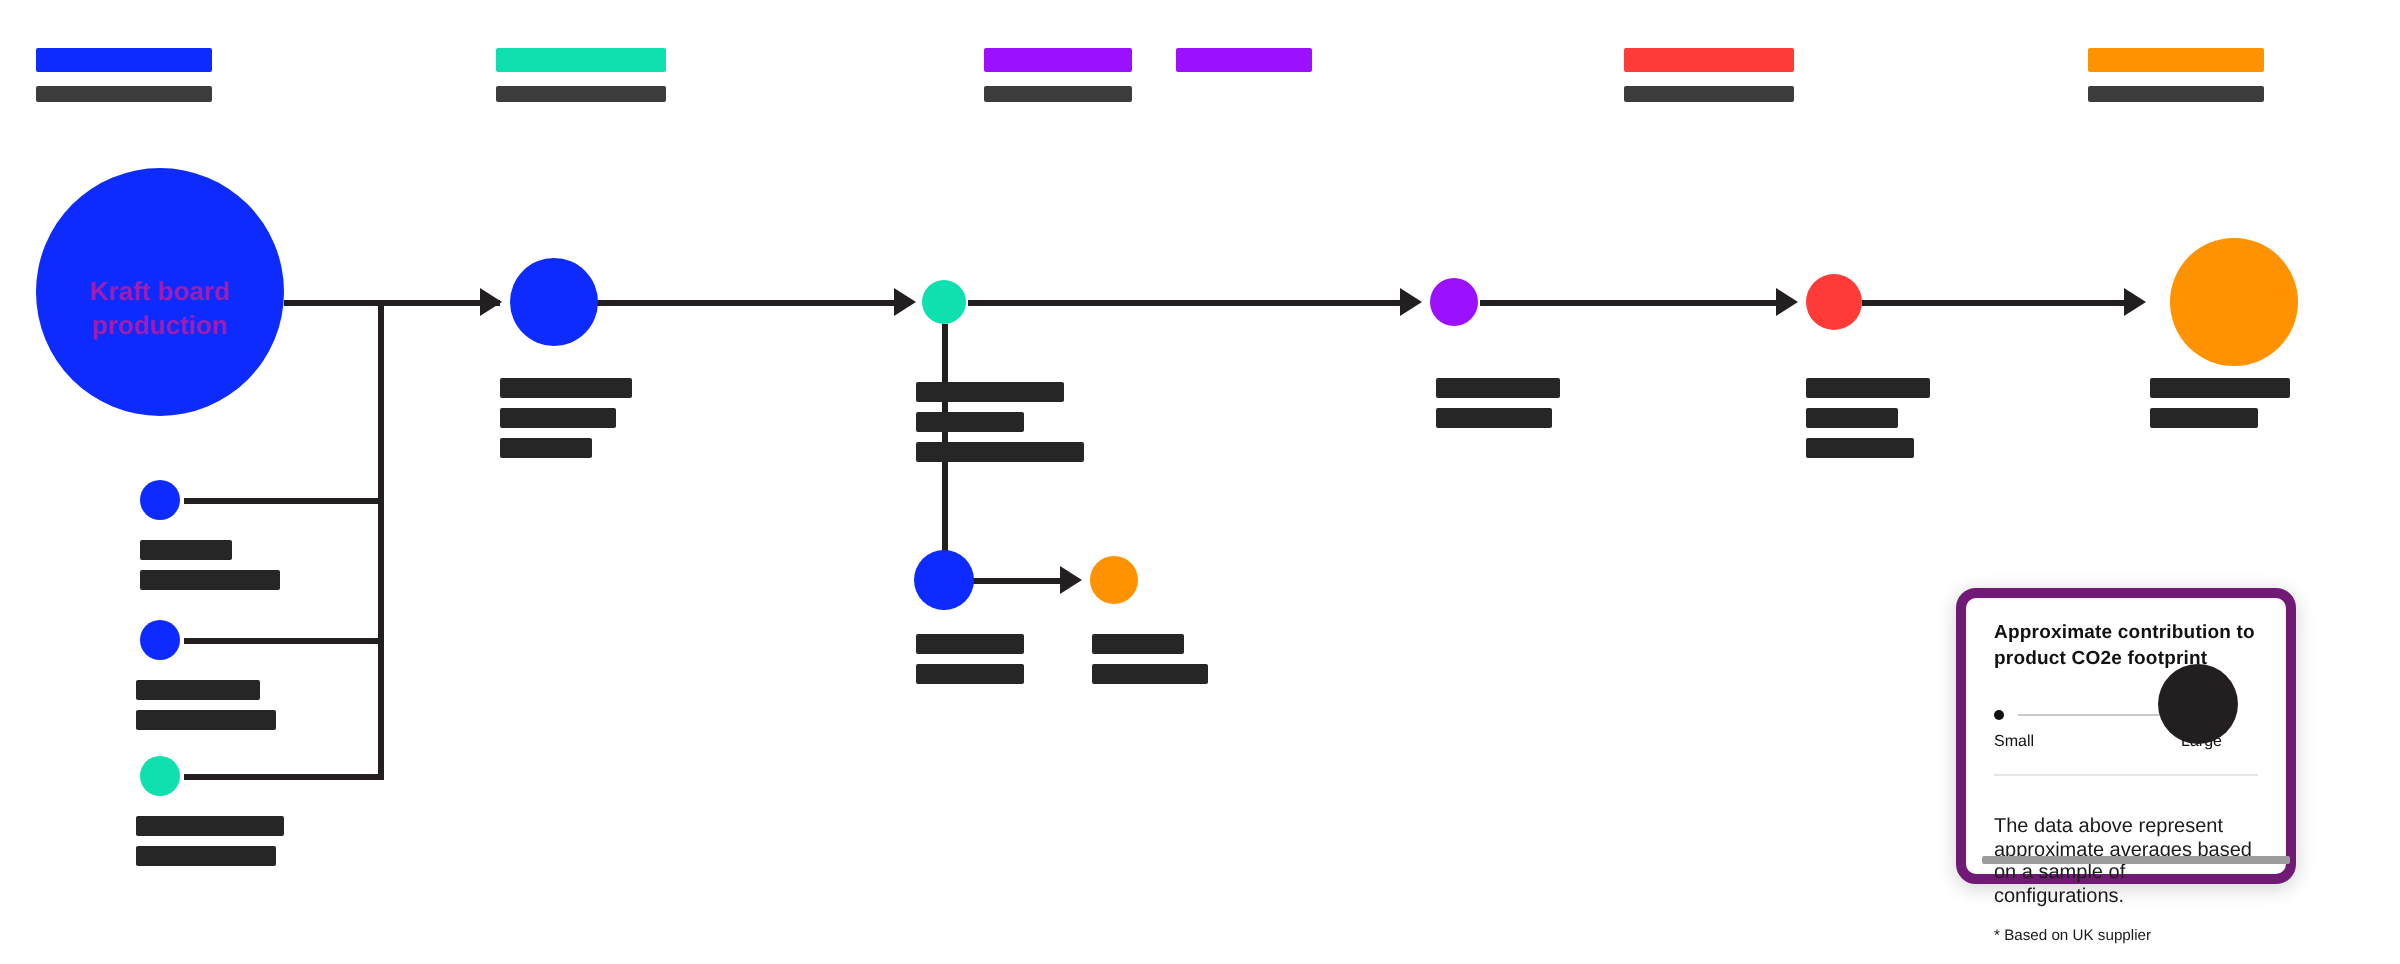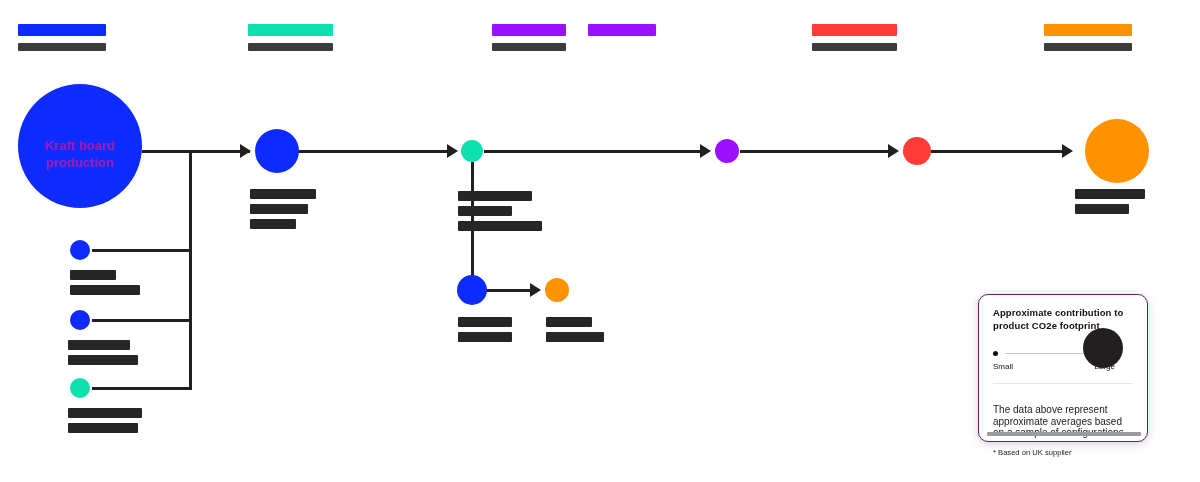--- a/index.html
+++ b/index.html
@@ -74,21 +74,21 @@
   .hero-text {
     position: absolute; width: 140px; text-align: center;
     color: #a21caf; font-size: 13px; font-weight: 700; line-height: 17px;
   }
 
   
   #legend {
     position: absolute; left: 978px; top: 294px;
     width: 170px; height: 148px;
     background: #ffffff; border-radius: 10px;
-    border: 1px solid #701a75;
+    border: 5px solid #701a75;
     box-shadow: 0 2px 10px rgba(0,0,0,.18);
     padding: 12px 14px 0 14px;
   }
   #legend h4 {
     font-size: 9.5px; font-weight: 700; line-height: 12.5px;
     color: #111; letter-spacing: .1px;
   }
   .scale-row {
     position: relative; margin-top: 16px; height: 10px;
   }
@@ -233,22 +233,31 @@
     <span class="l-54">wastage</span>
   </div>
 
   <div class="node" style="left:545px; top:278px; width:24px; height:24px; background:#FF9200;"></div>
   <div class="node-label" style="left:546px; top:314px;">
     <span class="l-46">Waste</span>
     <span class="l-58">handling</span>
   </div>
 
   <div class="node" style="left:715px; top:139px; width:24px; height:24px; background:#9B10FF;"></div>
+  <div class="node-label" style="left:718px; top:186px;">
+    <span class="l-62">Secondary</span>
+    <span class="l-58">packaging</span>
+  </div>
 
   <div class="node" style="left:903px; top:137px; width:28px; height:28px; background:#FF3B37;"></div>
+  <div class="node-label" style="left:903px; top:186px;">
+    <span class="l-62">Final/last</span>
+    <span class="l-46">mile</span>
+    <span class="l-54">delivery</span>
+  </div>
 
   <div class="node" style="left:1085px; top:119px; width:64px; height:64px; background:#FF9200;"></div>
   <div class="node-label" style="left:1075px; top:186px;">
     <span class="l-70">Product</span>
     <span class="l-54">disposal</span>
   </div>
 
   <div id="legend">
     <h4>Approximate contribution to product CO2e footprint</h4>
 

